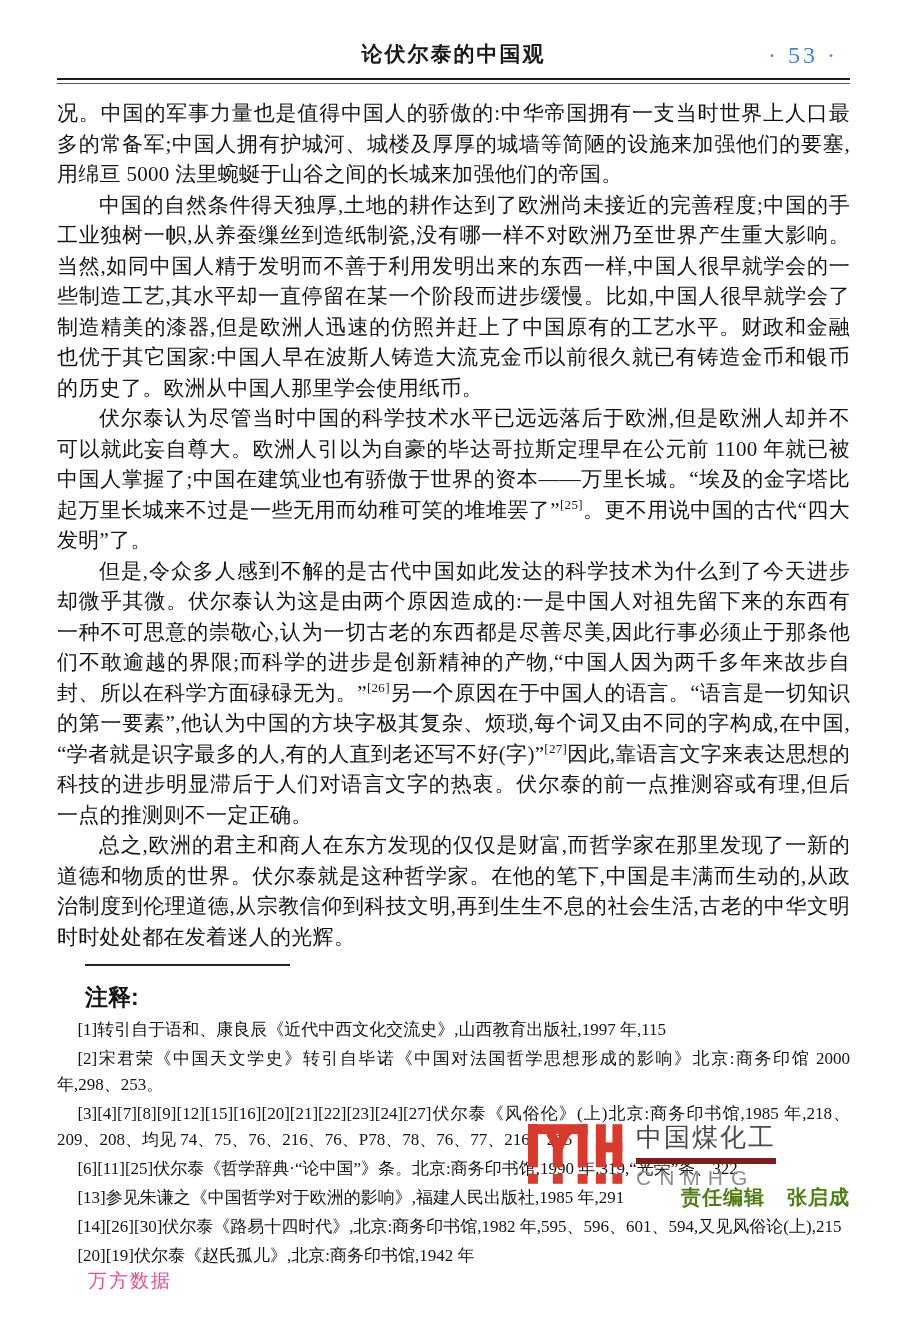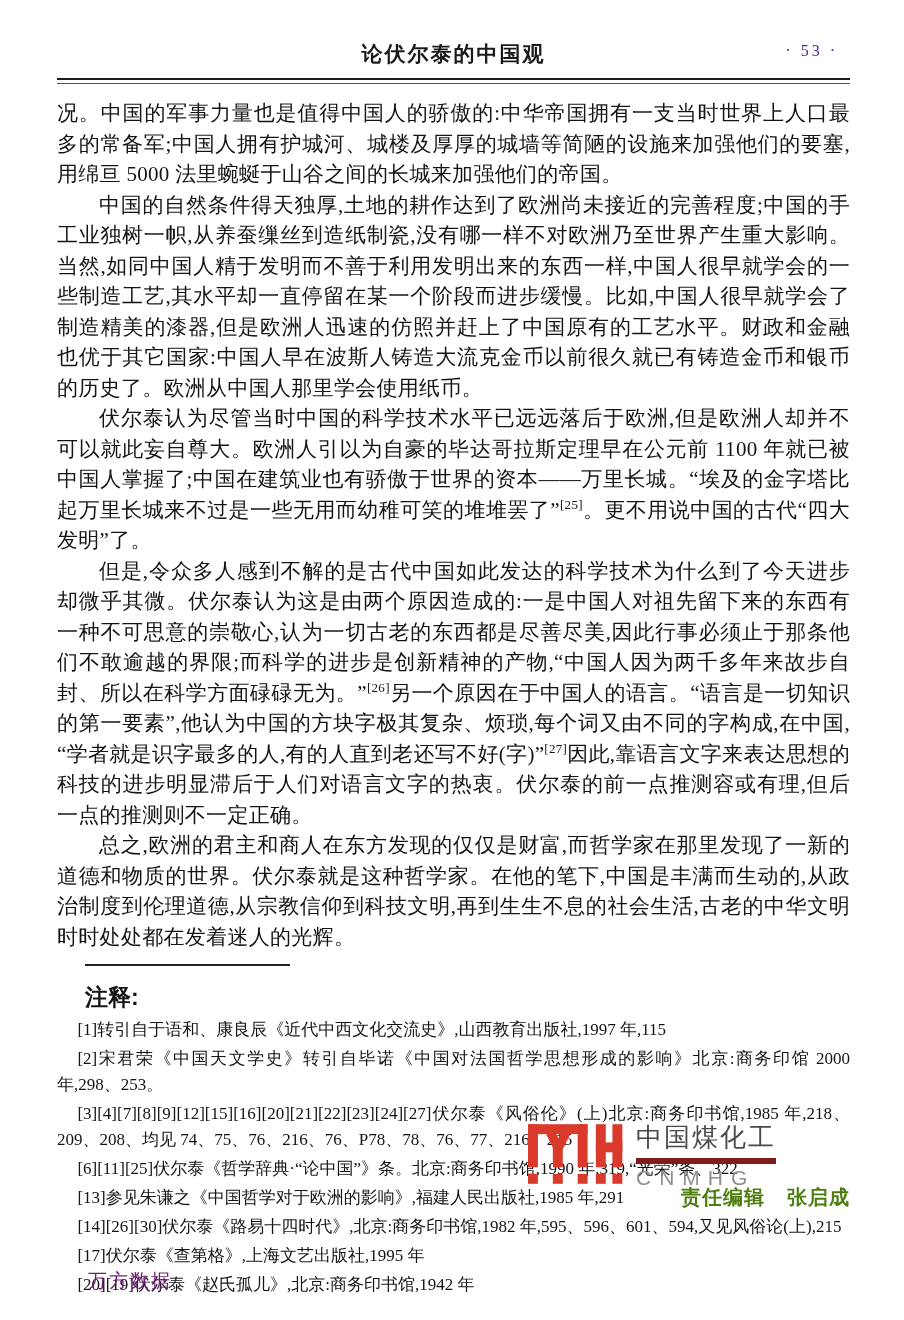--- a/index.html
+++ b/index.html
@@ -24,22 +24,22 @@
     text-align: center;
     font-family: "Liberation Sans", sans-serif;
     font-weight: 700;
     font-size: 21px;
     letter-spacing: 2px;
     color: #1a1a1a;
   }
   .page-num {
     position: absolute;
     right: 12px; top: 2px;
-    font-size: 16px;
-    color: #4c1d95;
+    font-size: 24px;
+    color: #3b82f6;
     letter-spacing: 3px;
   }
   .header-rule {
     height: 3px;
     border-top: 2px solid #1c1c1c;
     border-bottom: 1px solid #555;
     margin-top: 6px;
   }
   
   .article-body {
@@ -108,21 +108,21 @@
     font-size: 20px;
     color: #4d7c0f;
     letter-spacing: 1px;
   }
   .editor-line .gap { display:inline-block; width: 22px; }
   .watermark {
     position: absolute;
     left: 88px; top: 1268px;
     font-family: "Liberation Sans", sans-serif;
     font-size: 19px;
-    color: #701a75;
+    color: #ec4899;
     letter-spacing: 2px;
   }
 </style>
 </head>
 <body>
 
 <div class="page">
 
   <div class="page-header">
     <span class="header-title">论伏尔泰的中国观</span>
@@ -141,21 +141,20 @@
   <div class="notes-divider"></div>
   <section>
     <div class="notes-heading">注释:</div>
     <div class="notes-list" id="notes-list">
         <p class="note">[1]转引自于语和、康良辰《近代中西文化交流史》,山西教育出版社,1997 年,115</p>
         <p class="note">[2]宋君荣《中国天文学史》转引自毕诺《中国对法国哲学思想形成的影响》北京:商务印馆 2000 年,298、253。</p>
         <p class="note">[3][4][7][8][9][12][15][16][20][21][22][23][24][27]伏尔泰《风俗伦》(上)北京:商务印书馆,1985 年,218、209、208、均见 74、75、76、216、76、P78、78、76、77、216、215</p>
         <p class="note">[6][11][25]伏尔泰《哲学辞典·“论中国”》条。北京:商务印书馆,1990 年,319,“光荣”条、322</p>
         <p class="note">[13]参见朱谦之《中国哲学对于欧洲的影响》,福建人民出版社,1985 年,291</p>
         <p class="note">[14][26][30]伏尔泰《路易十四时代》,北京:商务印书馆,1982 年,595、596、601、594,又见风俗论(上),215</p>
-        <p class="note">[17]伏尔泰《查第格》,上海文艺出版社,1995 年</p>
         <p class="note">[20][19]伏尔泰《赵氏孤儿》,北京:商务印书馆,1942 年</p>
       </div>
   </section>
 
   <div class="logo-block">
     <svg class="logo-mark" width="96" height="60" viewBox="0 0 116 72" fill="#D93A2B" xmlns="http://www.w3.org/2000/svg">
       <rect x="0" y="0" width="72" height="12"></rect>
       <rect x="0" y="0" width="12" height="52"></rect>
       <rect x="60" y="0" width="12" height="52"></rect>
       <line x1="27" y1="10" x2="37" y2="30" stroke="#D93A2B" stroke-width="11"></line>

